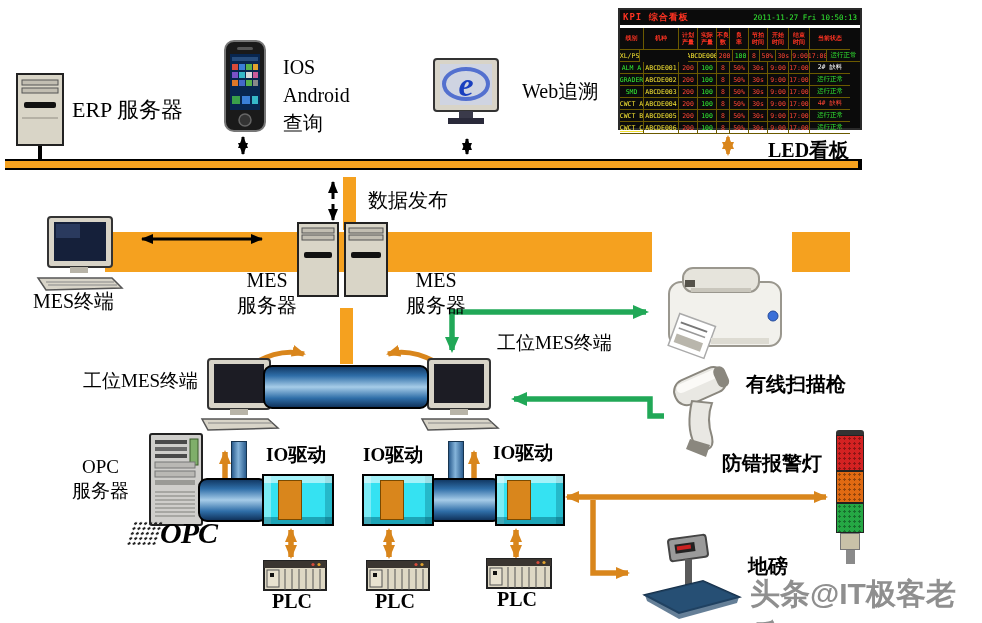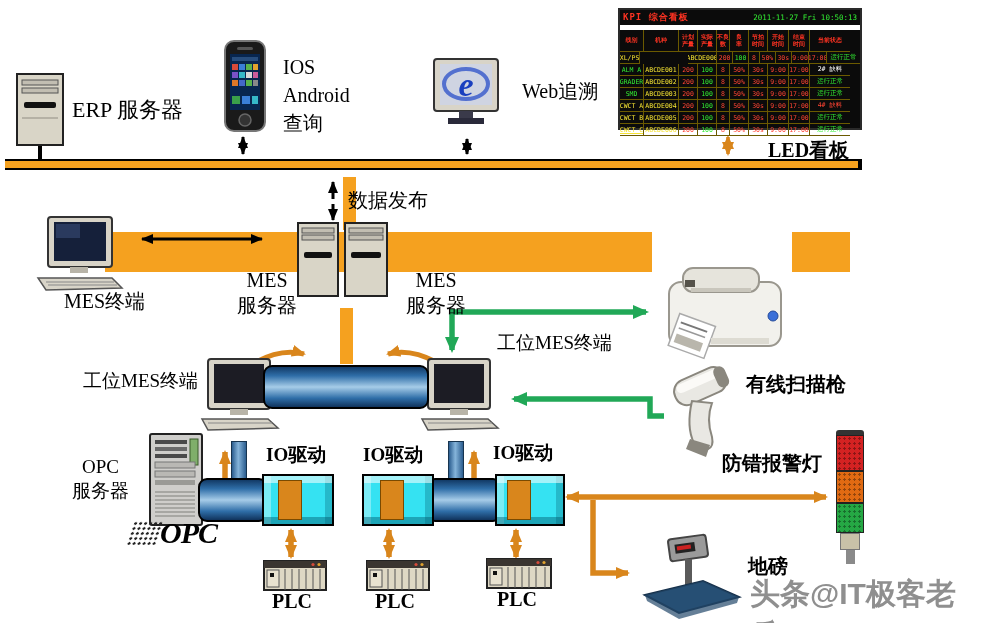--- a/index.html
+++ b/index.html
@@ -22,21 +22,21 @@
   
   .iobox{position:absolute;width:68px;height:48px;background:#35E2F2;border:2px solid #000;z-index:4;
          box-shadow:inset 0 7px 0 rgba(255,255,255,.55),inset 0 -7px 0 rgba(0,90,110,.45),
                     inset 7px 0 0 rgba(255,255,255,.35),inset -7px 0 0 rgba(0,90,110,.3);}
   .ioslab{position:absolute;top:4px;width:22px;height:38px;background:var(--arrow,#E8941E);border:1px solid #7a4a00;}
   
   .led{position:absolute;left:618px;top:8px;width:244px;height:122px;background:#0b0b0b;
        border:2px solid #2a2a2a;box-sizing:border-box;z-index:5;
        font-family:"DejaVu Sans Mono","Liberation Mono",monospace;}
   .led-title{display:flex;justify-content:space-between;align-items:center;height:15px;padding:0 3px;
-             border-bottom:5px solid #ffffff;}
+             border-bottom:3px solid #ffffff;}
   .led-title .t1{color:#ff3322;font-size:9px;font-weight:bold;letter-spacing:1px;}
   .led-title .t2{color:#33ee33;font-size:7.5px;}
   .led-row{display:flex;}
   .led-th,.led-td{box-sizing:border-box;border-right:1px solid #6b5a00;border-bottom:1px solid #6b5a00;
                   overflow:hidden;display:flex;align-items:center;justify-content:center;text-align:center;}
   .led-th{height:22px;color:#ff3322;font-size:6px;line-height:1.15;white-space:pre-line;font-weight:bold;}
   .led-td{height:12px;font-size:6.5px;white-space:nowrap;}
   .led-row>div:nth-child(1){width:24px;}
   .led-row>div:nth-child(2){width:35px;}
   .led-row>div:nth-child(3){width:19px;}
@@ -257,32 +257,32 @@
           <div class="led-td" style="color: rgb(255, 68, 51);">50%</div>
           <div class="led-td" style="color: rgb(255, 68, 51);">30s</div>
           <div class="led-td" style="color: rgb(255, 68, 51);">9:00</div>
           <div class="led-td" style="color: rgb(255, 68, 51);">17:00</div>
           <div class="led-td" style="color: rgb(51, 238, 51);">运行正常</div>
         </div>
       </div>
   </div>
   <div class="lbl bold" style="left:768px;top:138px;">LED看板</div>
 
-  <div class="lbl" style="left:348px;top:188px;">数据发布</div>
+  <div class="lbl" style="left:368px;top:188px;">数据发布</div>
 
   <svg class="icon" style="left:36px;top:216px;" width="104" height="76">
     <rect x="12" y="1" width="64" height="50" rx="3" fill="#d8d4c8" stroke="#333" stroke-width="2"></rect>
     <rect x="18" y="6" width="52" height="39" fill="#15203a"></rect>
     <rect x="20" y="8" width="24" height="14" fill="#2a3a5e"></rect>
     <rect x="34" y="51" width="18" height="6" fill="#b8b4a8"></rect>
     <polygon points="2,62 76,62 86,72 10,74" fill="#d8d4c8" stroke="#555" stroke-width="1.5"></polygon>
     <line x1="10" y1="66" x2="78" y2="66" stroke="#888" stroke-width="1"></line>
     <line x1="12" y1="69" x2="81" y2="69" stroke="#888" stroke-width="1"></line>
   </svg>
-  <div class="lbl" style="left:33px;top:289px;margin-left:31px;">MES终端</div>
+  <div class="lbl" style="left:33px;top:289px;">MES终端</div>
 
   <svg class="icon" style="left:297px;top:222px;" width="42" height="76">
     <rect x="1" y="1" width="40" height="73" fill="#d9d5c7" stroke="#222" stroke-width="2"></rect>
     <rect x="5" y="6" width="32" height="5" fill="#c2beb2" stroke="#555" stroke-width="1"></rect>
     <rect x="5" y="13" width="32" height="5" fill="#c2beb2" stroke="#555" stroke-width="1"></rect>
     <rect x="7" y="30" width="28" height="6" rx="2" fill="#111"></rect>
   </svg>
   <svg class="icon" style="left:344px;top:222px;" width="44" height="76">
     <rect x="1" y="1" width="42" height="73" fill="#d9d5c7" stroke="#222" stroke-width="2"></rect>
     <rect x="5" y="6" width="34" height="5" fill="#c2beb2" stroke="#555" stroke-width="1"></rect>

